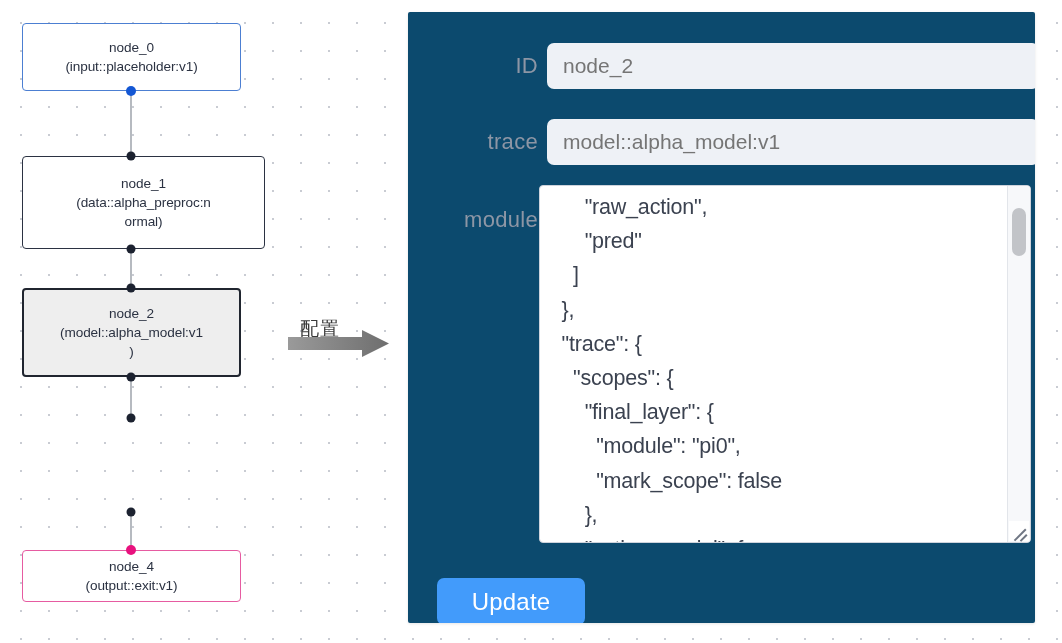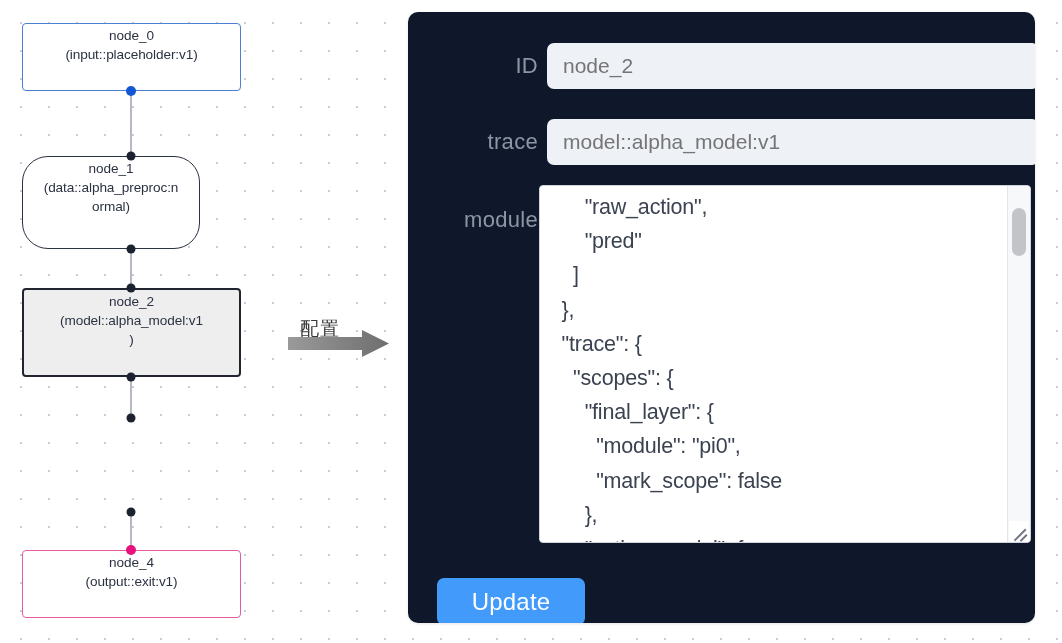--- a/index.html
+++ b/index.html
@@ -41,20 +41,21 @@
     background: #ffffff;
     border: 1.6px solid #2b3242;
     border-radius: 4px;
     color: #2b3242;
     font-size: 13.6px;
     line-height: 19px;
     text-align: center;
     display: flex;
     flex-direction: column;
     align-items: center;
+    justify-content: center;
     padding: 2px 8px;
     letter-spacing: -0.1px;
   }
   .node .nlabel { white-space: pre-line; }
   .node.sel {
     background: #eeeeee;
     border-width: 2.2px;
     border-color: #20252f;
   }
   .node.accent-blue { border-color: #4c7fd2; border-width: 1.6px; }
@@ -85,22 +86,22 @@
     font-family: "DejaVu Sans", "Liberation Sans", sans-serif;
     letter-spacing: 1px;
   }
   .flow-arrow { position: absolute; }
 
   
   .panel {
     position: absolute;
     left: 408px; top: 12px;
     width: 627px; height: 611px;
-    background: #0f172a;
-    border-radius: 10px;
+    background: #0c4a6e;
+    border-radius: 2px;
     box-sizing: border-box;
     overflow: hidden;
     box-shadow: 0 1px 3px rgba(0,0,0,0.10);
   }
   .field-label {
     color: #8d96a5;
     font-size: 22px;
     text-align: right;
     line-height: 46px;
     letter-spacing: 0.3px;
@@ -199,40 +200,40 @@
     <div class="edge" style="left:131px; top:249px; height:39px;"></div>
     <div class="edge" style="left:131px; top:377px; height:41px;"></div>
     <div class="edge" style="left:131px; top:512px; height:38px;"></div>
 
     <div class="node accent-blue" style="left:22px; top:23px; width:219px; height:68px;">
       <span class="nlabel">node_0
 (input::placeholder:v1)</span>
     </div>
     <div class="port blue" style="left:131px; top:91px;"></div>
 
-    <div class="node" style="left:22px; top:156px; width:178px; height:93px;border-radius:26px;">
+    <div class="node" style="left:22px; top:156px; width:243px; height:93px;">
       <span class="nlabel">node_1
 (data::alpha_preproc:n
 ormal)</span>
     </div>
     <div class="port" style="left:131px; top:156px;"></div>
     <div class="port" style="left:131px; top:249px;"></div>
 
     <div class="node sel" style="left:22px; top:288px; width:219px; height:89px;">
       <span class="nlabel">node_2
 (model::alpha_model:v1
 )</span>
     </div>
     <div class="port" style="left:131px; top:288px;"></div>
     <div class="port" style="left:131px; top:377px;"></div>
 
     <div class="port" style="left:131px; top:418px;"></div>
     <div class="port" style="left:131px; top:512px;"></div>
 
-    <div class="node accent-pink" style="left:22px; top:550px; width:219px; height:68px;">
+    <div class="node accent-pink" style="left:22px; top:550px; width:219px; height:52px;">
       <span class="nlabel">node_4
 (output::exit:v1)</span>
     </div>
     <div class="port pink" style="left:131px; top:550px;"></div>
   </div>
 
   <div class="flow-caption" style="left:300px; top:316px;">配置</div>
   <svg class="flow-arrow" style="left:288px; top:330px;" width="104" height="32" viewBox="0 0 104 32">
     <defs>
       <linearGradient id="agrad" x1="0" y1="0" x2="1" y2="0">

